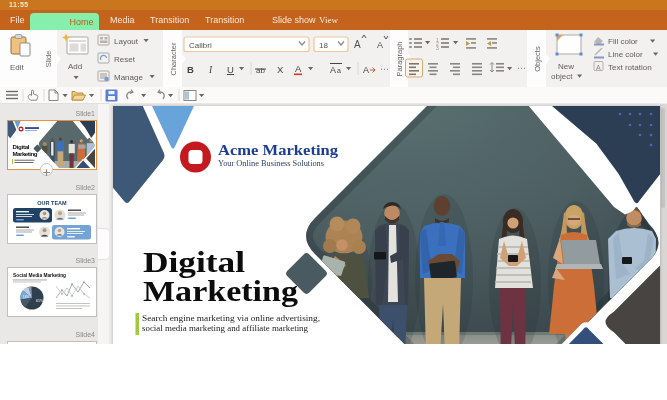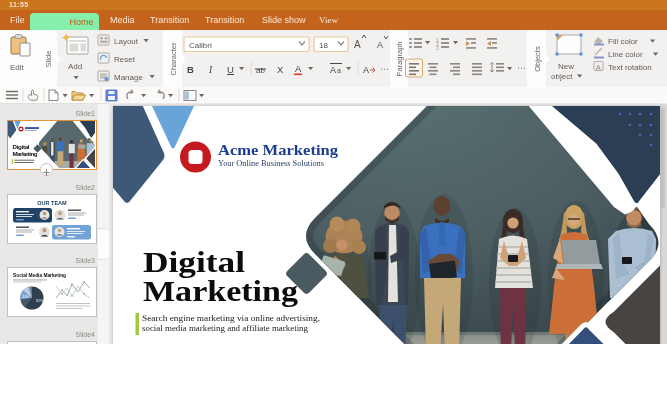--- a/index.html
+++ b/index.html
@@ -47,21 +47,21 @@
   <div class="abs" id="status">
       <span class="time">11:55</span>
     </div>
 
   <div class="abs" id="menubar">
     <span class="menu" style="left:10px;">File</span>
     <span class="menu" style="left:70px;">Layout</span>
     <span class="menu" style="left:110px;">Media</span>
     <span class="menu" style="left:150px;">Transition</span>
     <span class="menu" style="left:205px;">Transition</span>
-    <span class="menu" style="left:262px;">Slide show</span>
+    <span class="menu" style="left:272px;">Slide show</span>
     <span class="menu" style="left:319px;font-family:Liberation Serif, serif;">View</span>
     <div id="hometab">Home</div>
   </div>
 
   <div class="abs" id="ribbon">
     <div class="whiteblk" style="left:0;width:38px;"></div>
     <div class="vtab" style="left:38px;width:19px;">
         <span>Slide</span>
         <div class="notch"></div>
       </div>

